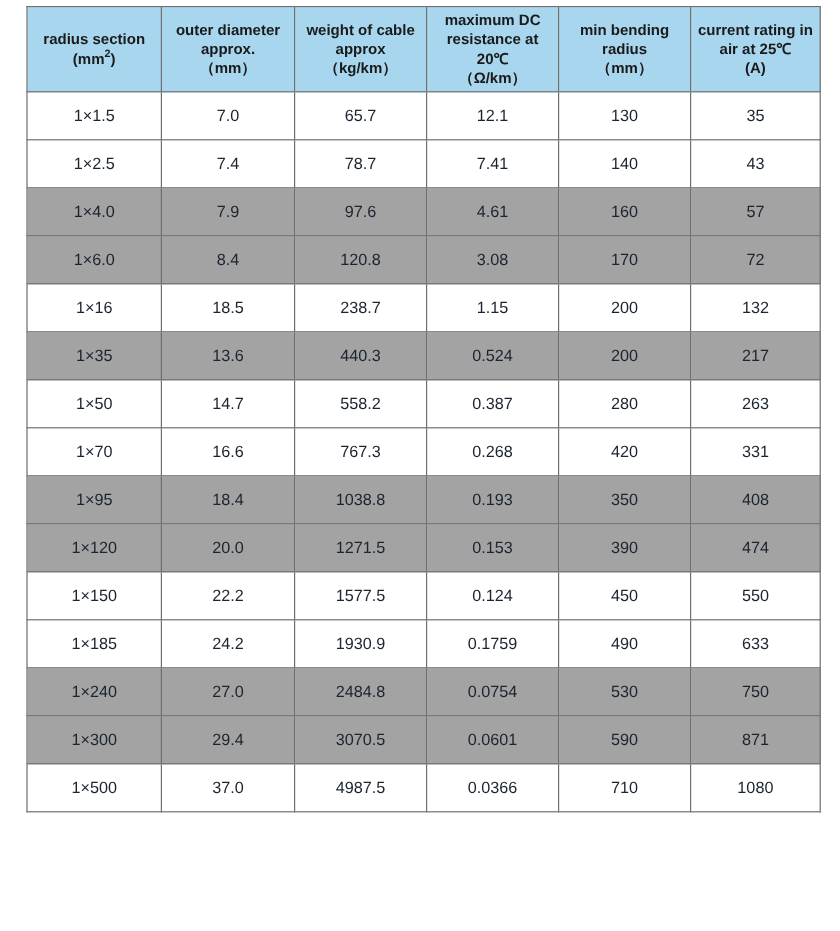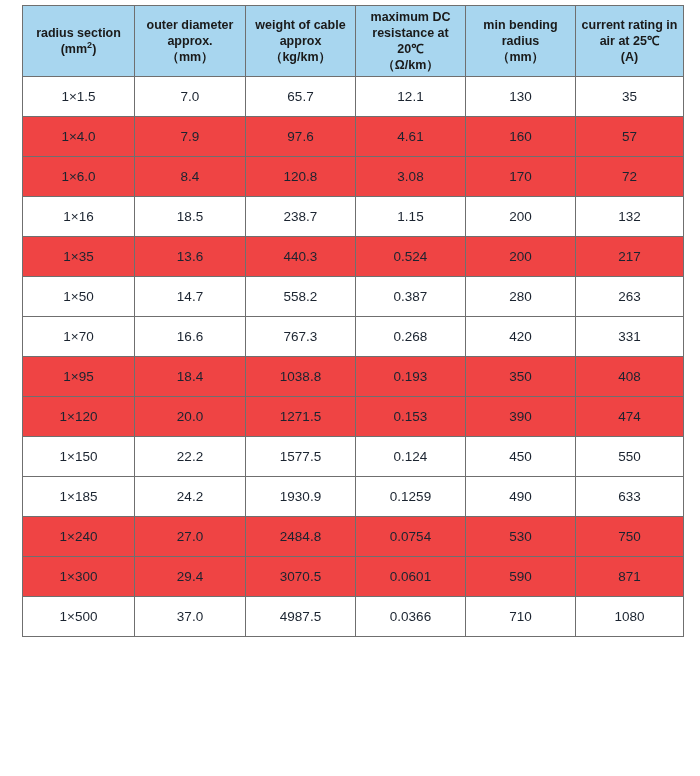--- a/index.html
+++ b/index.html
@@ -67,21 +67,21 @@
 
   
   .spec-table tbody td {
     height: 40px;
     font-size: 13.5px;
     color: #1b2430;
     background: #ffffff;
     font-weight: normal;
   }
   .spec-table tbody tr.shaded td {
-    background: #ef4444;
+    background: #a3a3a3;
   }
 
   
   col.c0 { width: 112px; }
   col.c1 { width: 111px; }
   col.c2 { width: 110px; }
   col.c3 { width: 110px; }
   col.c4 { width: 110px; }
   col.c5 { width: 108px; }
 </style>
@@ -134,20 +134,28 @@
     </thead>
     <tbody>
         <tr>
           <td>1×1.5</td>
           <td>7.0</td>
           <td>65.7</td>
           <td>12.1</td>
           <td>130</td>
           <td>35</td>
         </tr>
+        <tr>
+          <td>1×2.5</td>
+          <td>7.4</td>
+          <td>78.7</td>
+          <td>7.41</td>
+          <td>140</td>
+          <td>43</td>
+        </tr>
         <tr class="shaded">
           <td>1×4.0</td>
           <td>7.9</td>
           <td>97.6</td>
           <td>4.61</td>
           <td>160</td>
           <td>57</td>
         </tr>
         <tr class="shaded">
           <td>1×6.0</td>
@@ -210,21 +218,21 @@
           <td>22.2</td>
           <td>1577.5</td>
           <td>0.124</td>
           <td>450</td>
           <td>550</td>
         </tr>
         <tr>
           <td>1×185</td>
           <td>24.2</td>
           <td>1930.9</td>
-          <td>0.1259</td>
+          <td>0.1759</td>
           <td>490</td>
           <td>633</td>
         </tr>
         <tr class="shaded">
           <td>1×240</td>
           <td>27.0</td>
           <td>2484.8</td>
           <td>0.0754</td>
           <td>530</td>
           <td>750</td>

